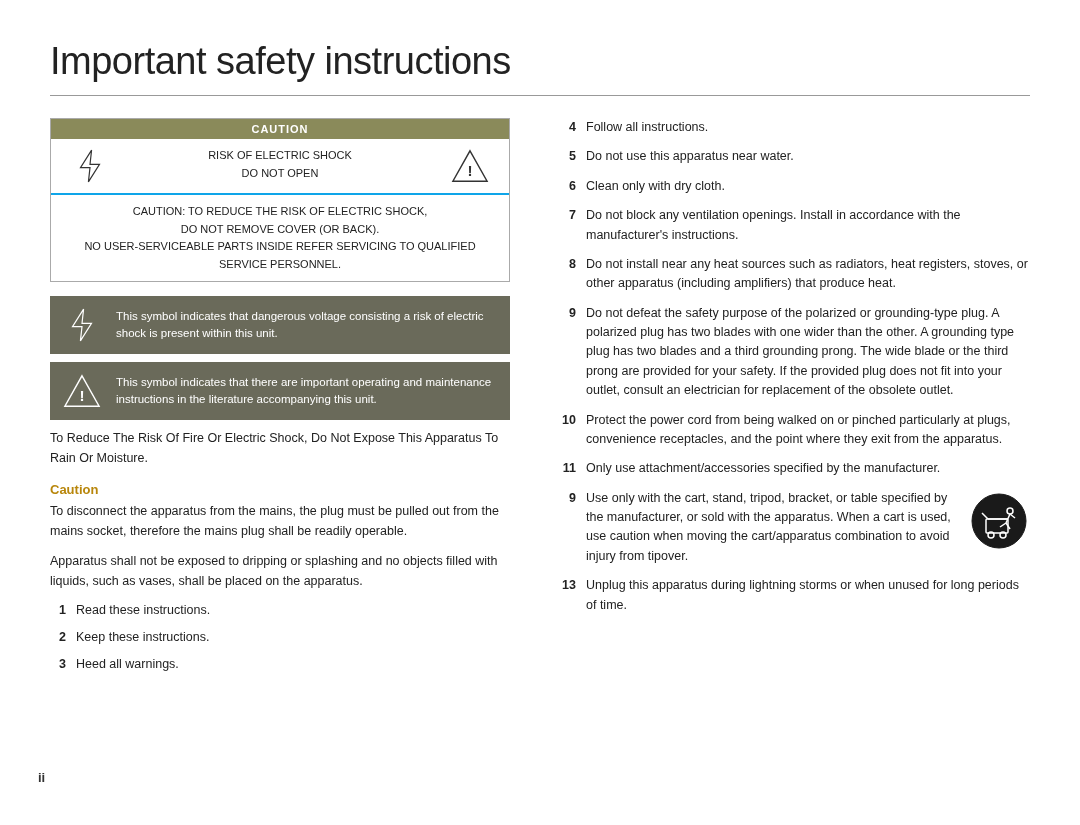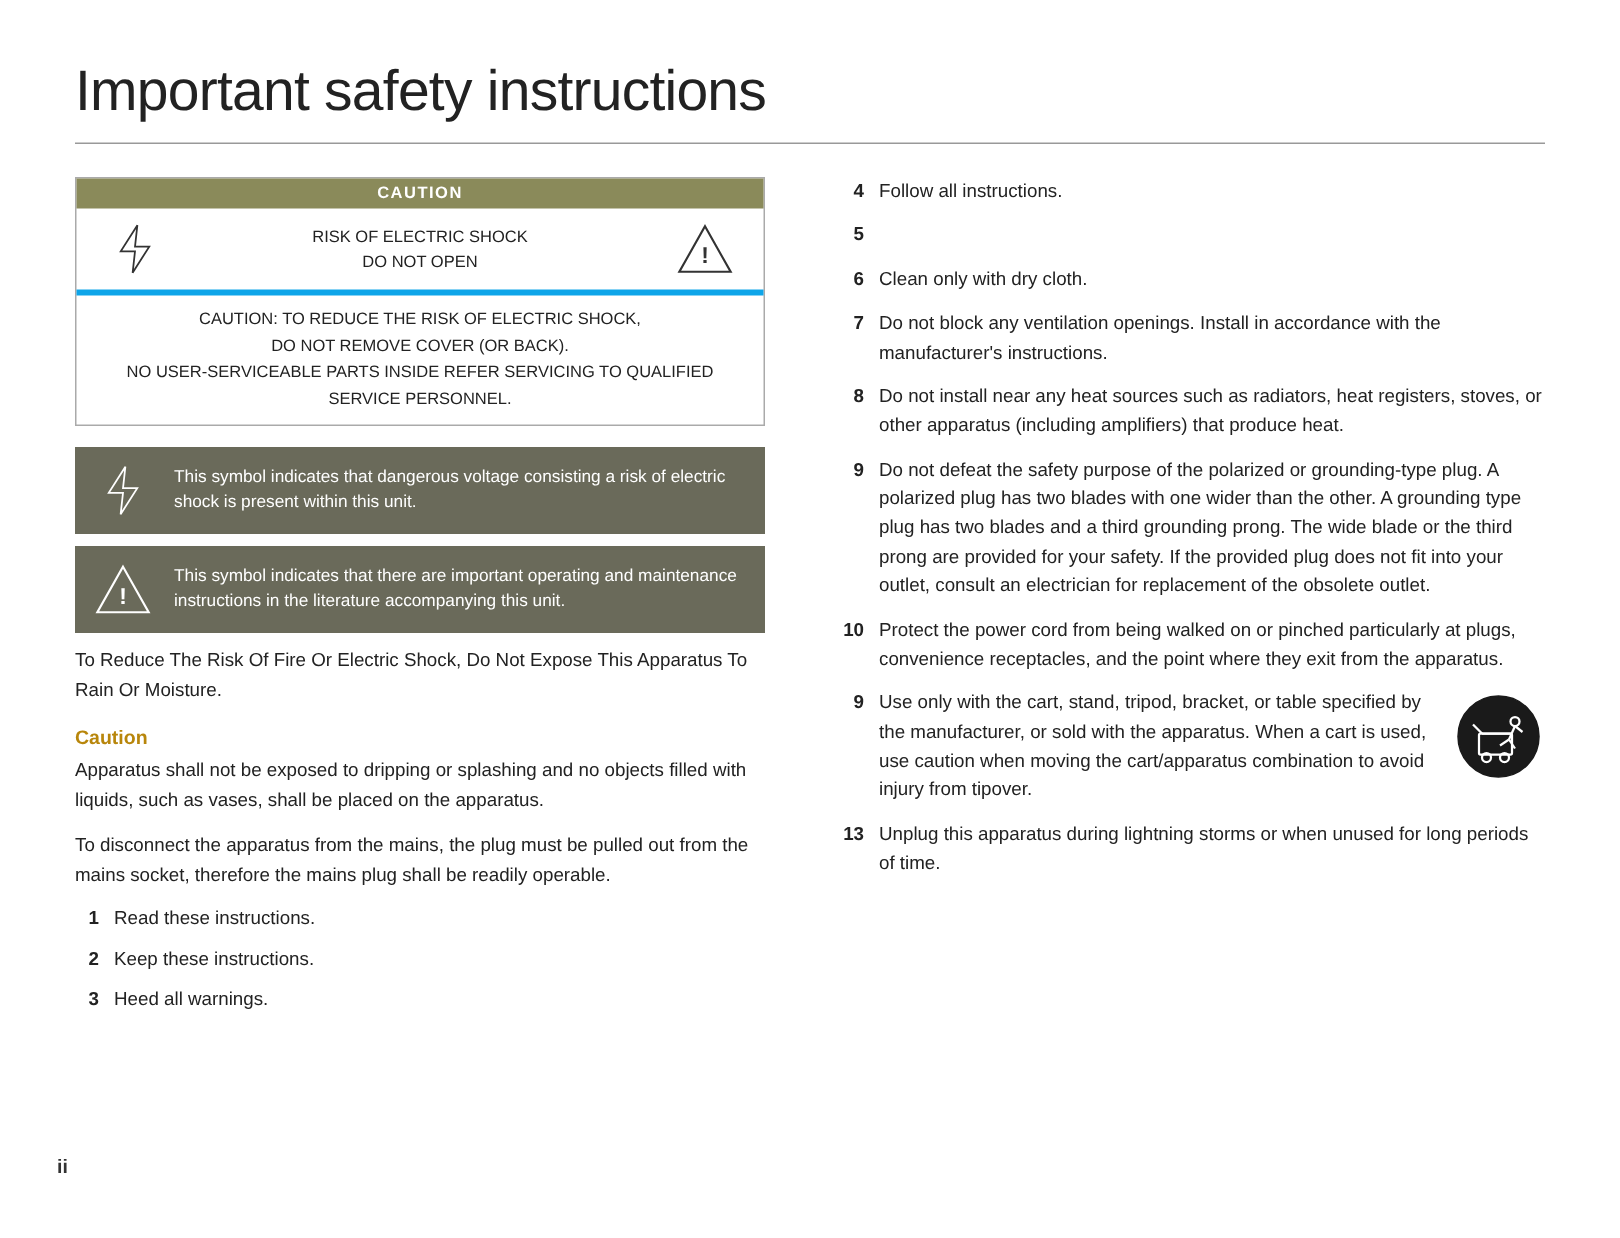--- a/index.html
+++ b/index.html
@@ -44,24 +44,24 @@
       background: #8a8a5a;
       text-align: center;
       padding: 4px 0;
       color: #fff;
       font-weight: bold;
       font-size: 11px;
       letter-spacing: 1px;
     }
     .caution-icons-row {
       display: flex;
-      align-items: flex-end;
+      align-items: flex-start;
       justify-content: space-between;
       padding: 8px 20px;
-      border-bottom: 4px solid #0ea5e9;
+      border-bottom: 2px solid #0ea5e9;
     }
     .caution-text-row {
       text-align: center;
       font-size: 11px;
       padding: 8px 12px;
       line-height: 1.6;
     }
     
     .lightning-icon {
       width: 38px;
@@ -215,22 +215,22 @@
       <svg class="symbol-icon" viewBox="0 0 40 40" fill="none" xmlns="http://www.w3.org/2000/svg">
         <polygon points="20,4 38,36 2,36" stroke="#fff" stroke-width="1.5" fill="none"></polygon>
         <text x="20" y="30" text-anchor="middle" font-size="16" font-weight="bold" fill="#fff">!</text>
       </svg>
       <span class="symbol-row-text">This symbol indicates that there are important operating and maintenance instructions in the literature accompanying this unit.</span>
     </div>
 
     <div class="section-text">To Reduce The Risk Of Fire Or Electric Shock, Do Not Expose This Apparatus To Rain Or Moisture.</div>
 
     <div class="warning-heading">Caution</div>
+    <div class="section-text">To disconnect the apparatus from the mains, the plug must be pulled out from the mains socket, therefore the mains plug shall be readily operable.</div>
     <div class="section-text">Apparatus shall not be exposed to dripping or splashing and no objects filled with liquids, such as vases, shall be placed on the apparatus.</div>
-    <div class="section-text">To disconnect the apparatus from the mains, the plug must be pulled out from the mains socket, therefore the mains plug shall be readily operable.</div>
 
     <ul class="num-list">
       <li>
         <span class="num">1</span>
         <span>Read these instructions.</span>
       </li>
       <li>
         <span class="num">2</span>
         <span>Keep these instructions.</span>
       </li>
@@ -242,40 +242,45 @@
   </div>
 
   <div class="right-col">
     <ul class="right-num-list">
       <li>
         <span class="num">4</span>
         <span>Follow all instructions.</span>
       </li>
       <li>
         <span class="num">5</span>
+        <span>Do not use this apparatus near water.</span>
       </li>
       <li>
         <span class="num">6</span>
         <span>Clean only with dry cloth.</span>
       </li>
       <li>
         <span class="num">7</span>
         <span>Do not block any ventilation openings. Install in accordance with the manufacturer's instructions.</span>
       </li>
       <li>
         <span class="num">8</span>
         <span>Do not install near any heat sources such as radiators, heat registers, stoves, or other apparatus (including amplifiers) that produce heat.</span>
       </li>
       <li>
         <span class="num">9</span>
         <span>Do not defeat the safety purpose of the polarized or grounding-type plug. A polarized plug has two blades with one wider than the other. A grounding type plug has two blades and a third grounding prong. The wide blade or the third prong are provided for your safety. If the provided plug does not fit into your outlet, consult an electrician for replacement of the obsolete outlet.</span>
       </li>
       <li>
         <span class="num">10</span>
         <span>Protect the power cord from being walked on or pinched particularly at plugs, convenience receptacles, and the point where they exit from the apparatus.</span>
+      </li>
+      <li>
+        <span class="num">11</span>
+        <span>Only use attachment/accessories specified by the manufacturer.</span>
       </li>
       <li>
         <span class="num">9</span>
         <div class="item12-row">
           <span class="item12-text">Use only with the cart, stand, tripod, bracket, or table specified by the manufacturer, or sold with the apparatus. When a cart is used, use caution when moving the cart/apparatus combination to avoid injury from tipover.</span>
           <div class="cart-icon-wrap">
             <svg width="62" height="56" viewBox="0 0 62 56" fill="none" xmlns="http://www.w3.org/2000/svg">
               <circle cx="31" cy="28" r="27" fill="#1a1a1a" stroke="#1a1a1a" stroke-width="1"></circle>
 
               <g transform="translate(14,12)">

